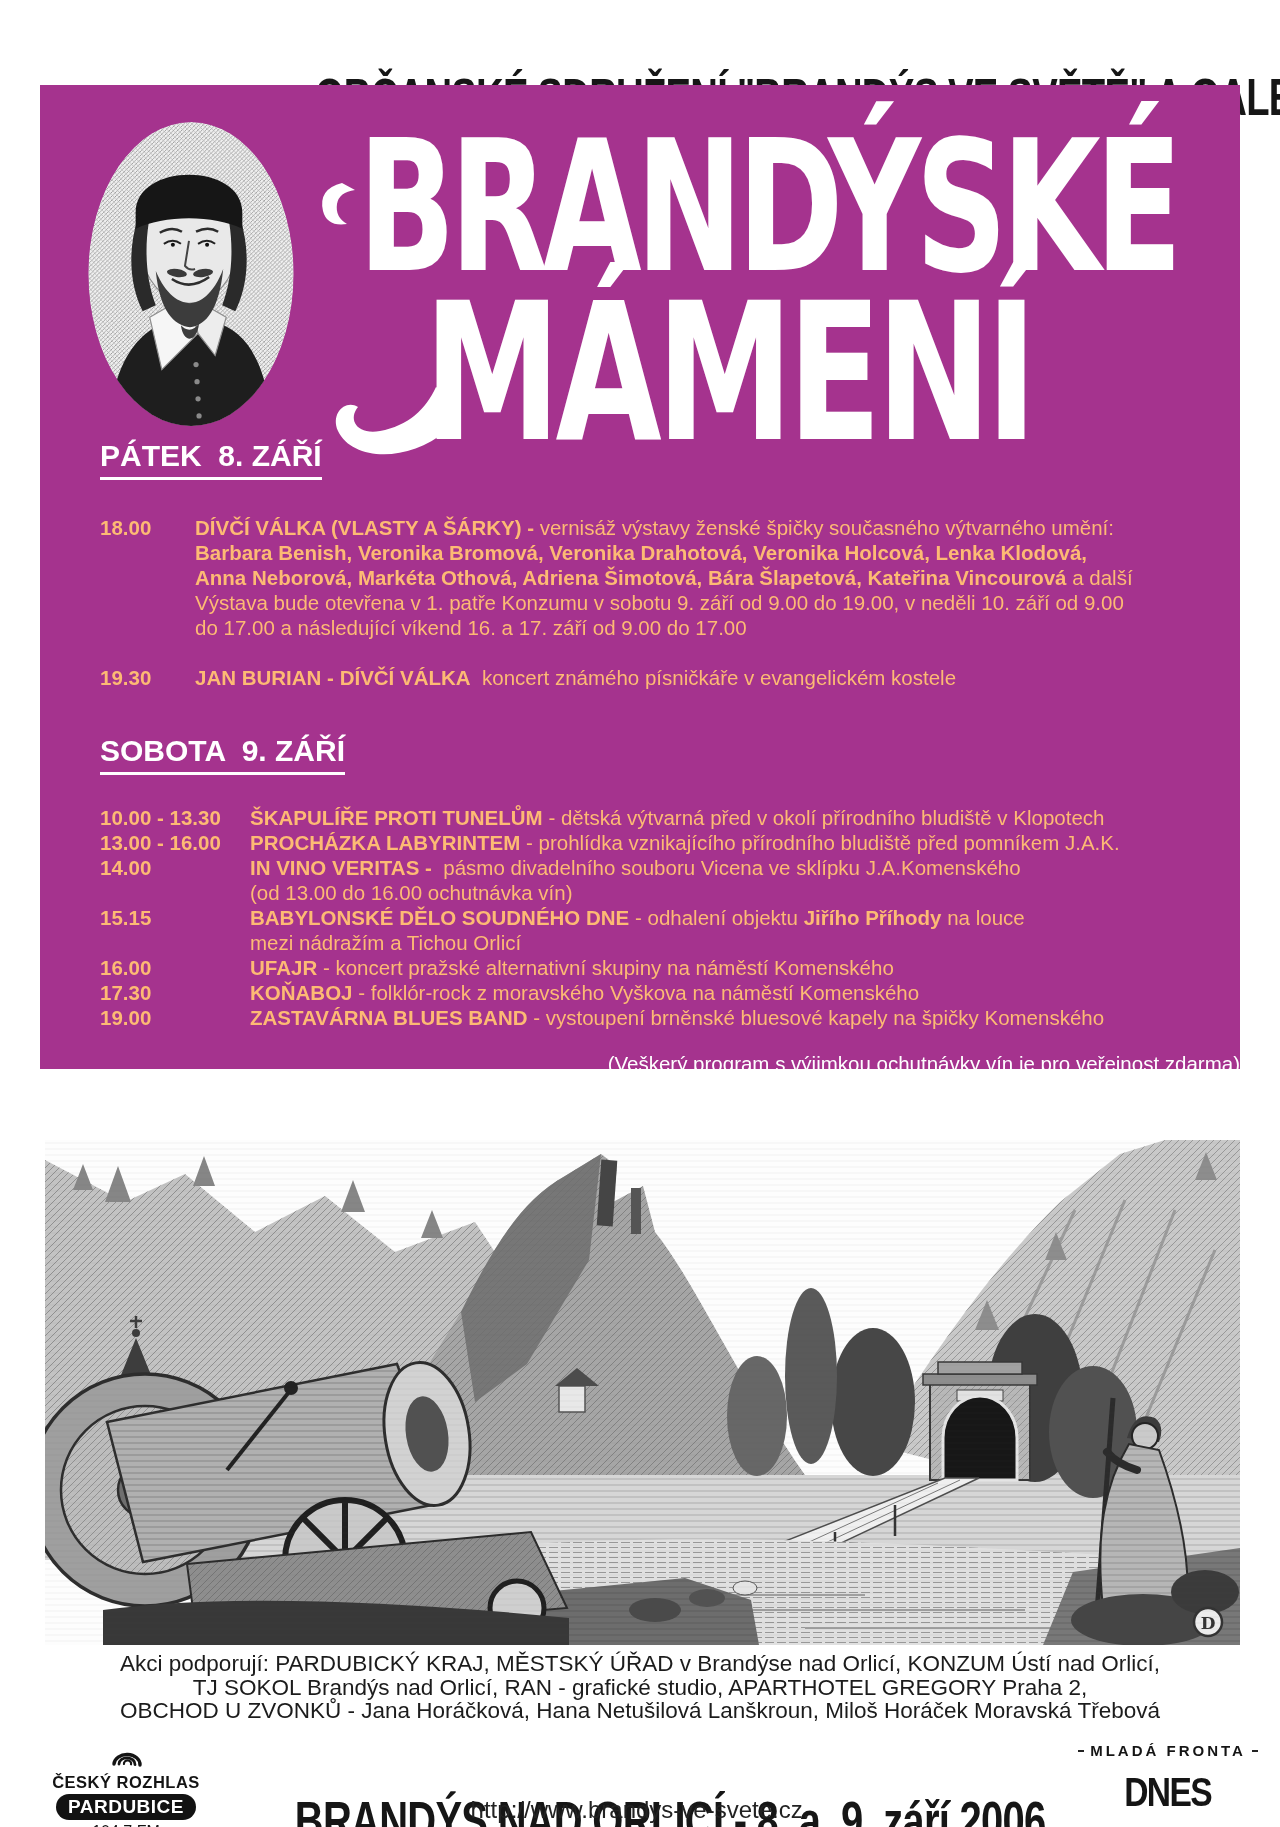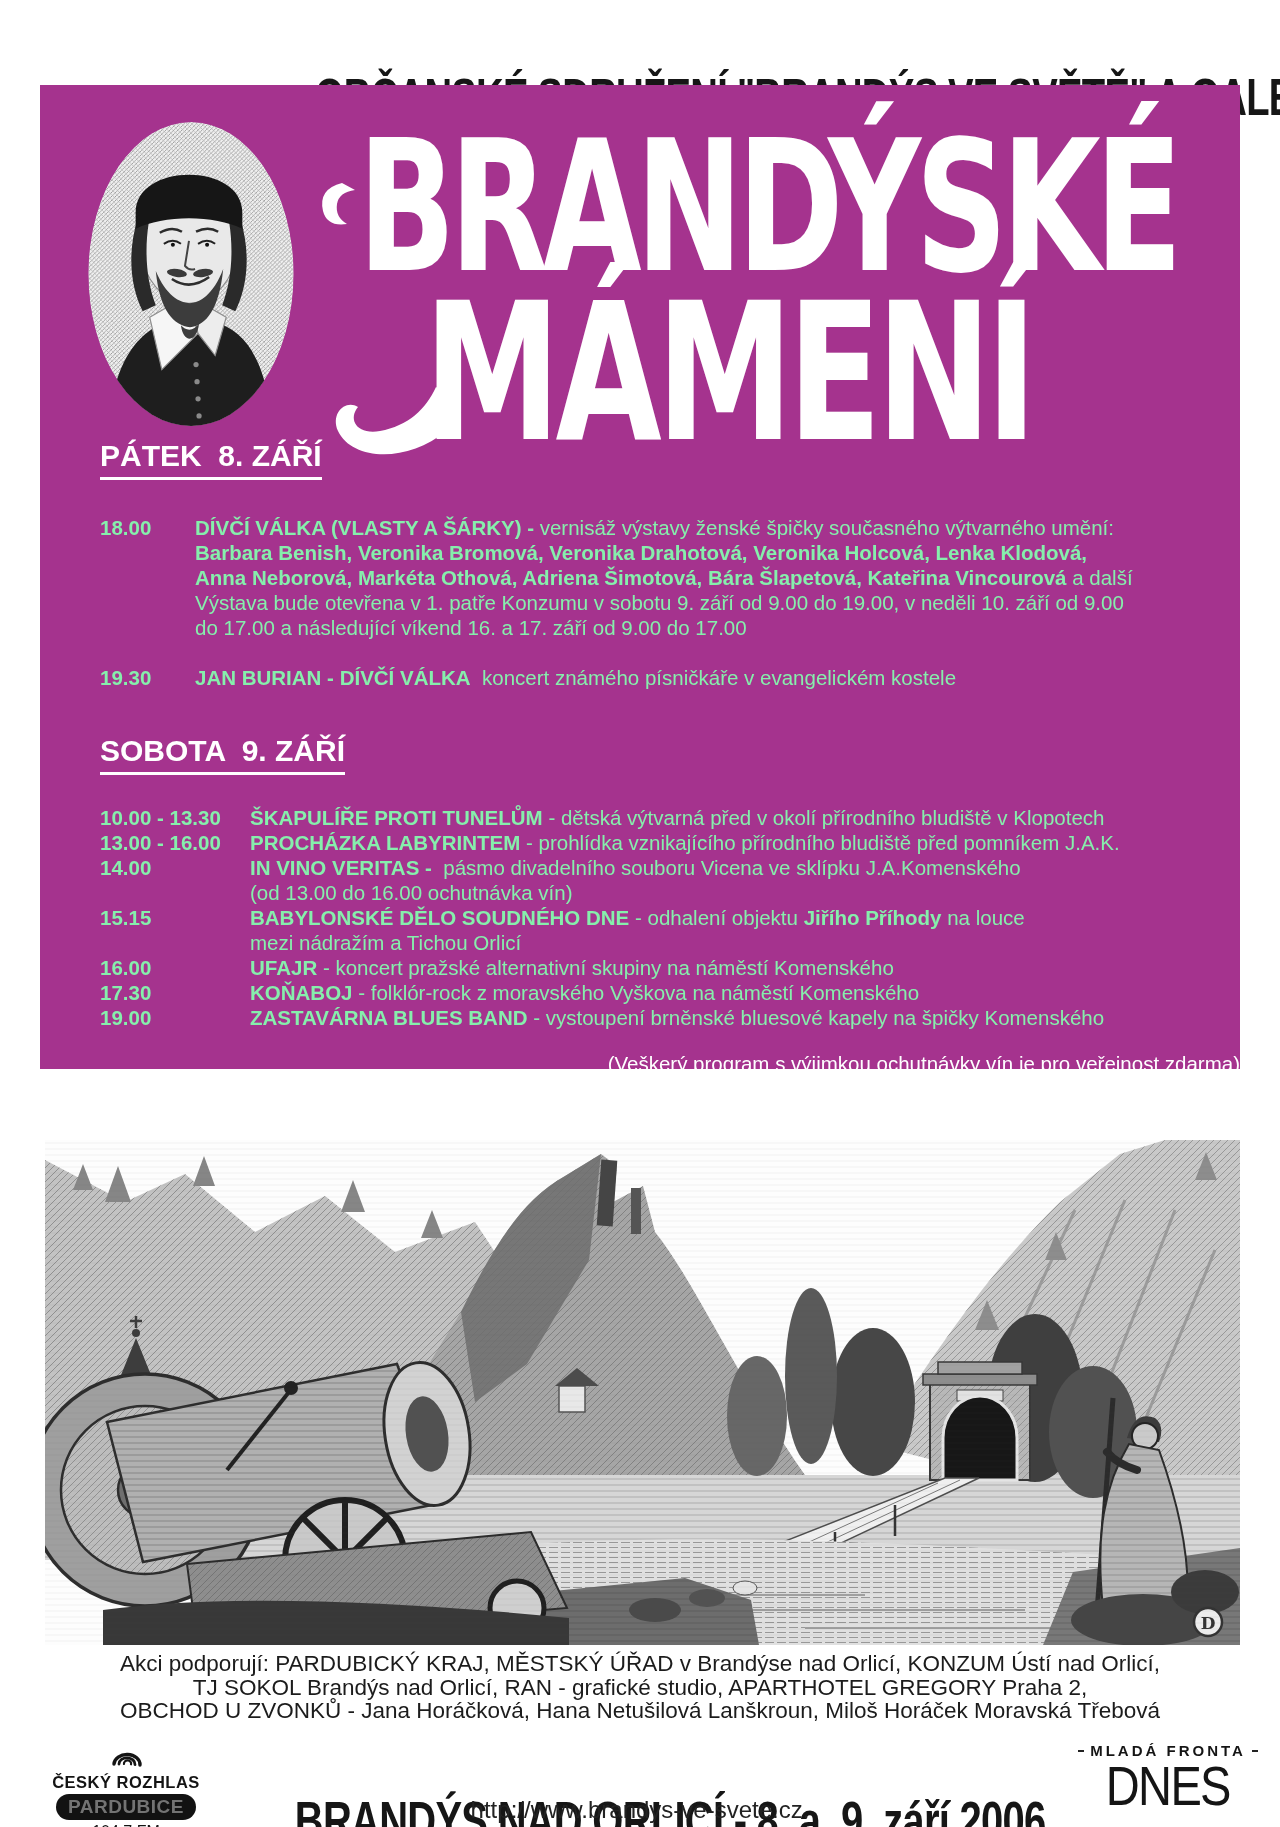--- a/index.html
+++ b/index.html
@@ -12,21 +12,21 @@
               font-weight:bold;font-size:51px;line-height:56px;color:#161616;white-space:pre;}
   .top-header .cond{transform:scaleX(0.75);letter-spacing:-1px;}
   
   .banner{position:absolute;left:40px;top:85px;width:1200px;height:984px;background:var(--magenta);}
   .portrait{position:absolute;left:45px;top:33px;width:212px;height:312px;}
   .title-svg{position:absolute;left:256px;top:6px;width:934px;height:378px;}
   .heading{position:absolute;left:60px;color:#fff;font-weight:bold;font-size:30px;line-height:32px;
            white-space:pre;border-bottom:3px solid #fff;padding-bottom:5px;}
   .h-fri{top:355px;}
   .h-sat{top:650px;}
-  .events{position:absolute;left:60px;right:20px;color:#86efac;font-size:20.5px;line-height:25px;}
+  .events{position:absolute;left:60px;right:20px;color:#fdba74;font-size:20.5px;line-height:25px;}
   .fri{top:430px;}
   .sat{top:720px;}
   .event-row{display:grid;grid-template-columns:var(--tcol,95px) 1fr;}
   .fri .event-row{margin-bottom:25px;}
   .event-time{font-weight:bold;white-space:pre;}
   .event-line{white-space:pre;}
   .b{font-weight:bold;}
   .note{position:absolute;left:0;width:100%;top:966px;text-align:right;color:#fff;
         font-size:20.5px;line-height:25px;}
   
@@ -35,28 +35,28 @@
   .supporters{position:absolute;top:1652px;left:0;width:100%;text-align:center;
               font-size:22.5px;line-height:23.5px;color:#1c1c1c;}
   
   .big-title{position:absolute;top:1736px;left:0;width:100%;text-align:center;
              font-weight:bold;font-size:54px;line-height:56px;color:#161616;white-space:pre;}
   .big-title .cond{transform:scaleX(0.74);letter-spacing:-1px;}
   .site-url{position:absolute;top:1796px;left:0;width:100%;text-align:center;
             font-size:24px;color:#222;}
   .radio-logo{position:absolute;left:38px;top:1742px;width:176px;text-align:center;color:#141414;}
   .radio-logo .brand{font-weight:bold;font-size:16.5px;letter-spacing:.5px;margin-top:1px;}
-  .radio-logo .pill{display:inline-block;background:#121212;color:#737373;font-weight:bold;
+  .radio-logo .pill{display:inline-block;background:#121212;color:#ffffff;font-weight:bold;
                     font-size:19px;border-radius:13px;padding:2px 12px;margin-top:2px;letter-spacing:.5px;}
   .radio-logo .freq{font-size:16px;margin-top:3px;}
   .dnes-logo{position:absolute;right:22px;top:1742px;width:180px;text-align:center;color:#151515;}
   .dnes-logo .pub{display:flex;align-items:center;justify-content:center;gap:6px;}
   .dnes-logo .pub span{font-size:15px;font-weight:bold;letter-spacing:3px;white-space:pre;}
   .dnes-logo .rule{height:2px;width:16px;background:#222;}
-  .dnes-logo .name{font-weight:normal;font-size:56px;line-height:52px;margin-top:1px;}
+  .dnes-logo .name{font-weight:bold;font-size:40px;line-height:52px;margin-top:7px;}
   .dnes-logo .name .cond{transform:scaleX(0.84);letter-spacing:-2px;}
 </style>
 </head>
 <body>
 
 <div class="page">
 
   <div class="top-header">
     <span class="cond">OBČANSKÉ SDRUŽENÍ "BRANDÝS VE SVĚTĚ" A GALERIE BEHÉMOT POŘÁDAJÍ PÁTÉ</span>
   </div>

